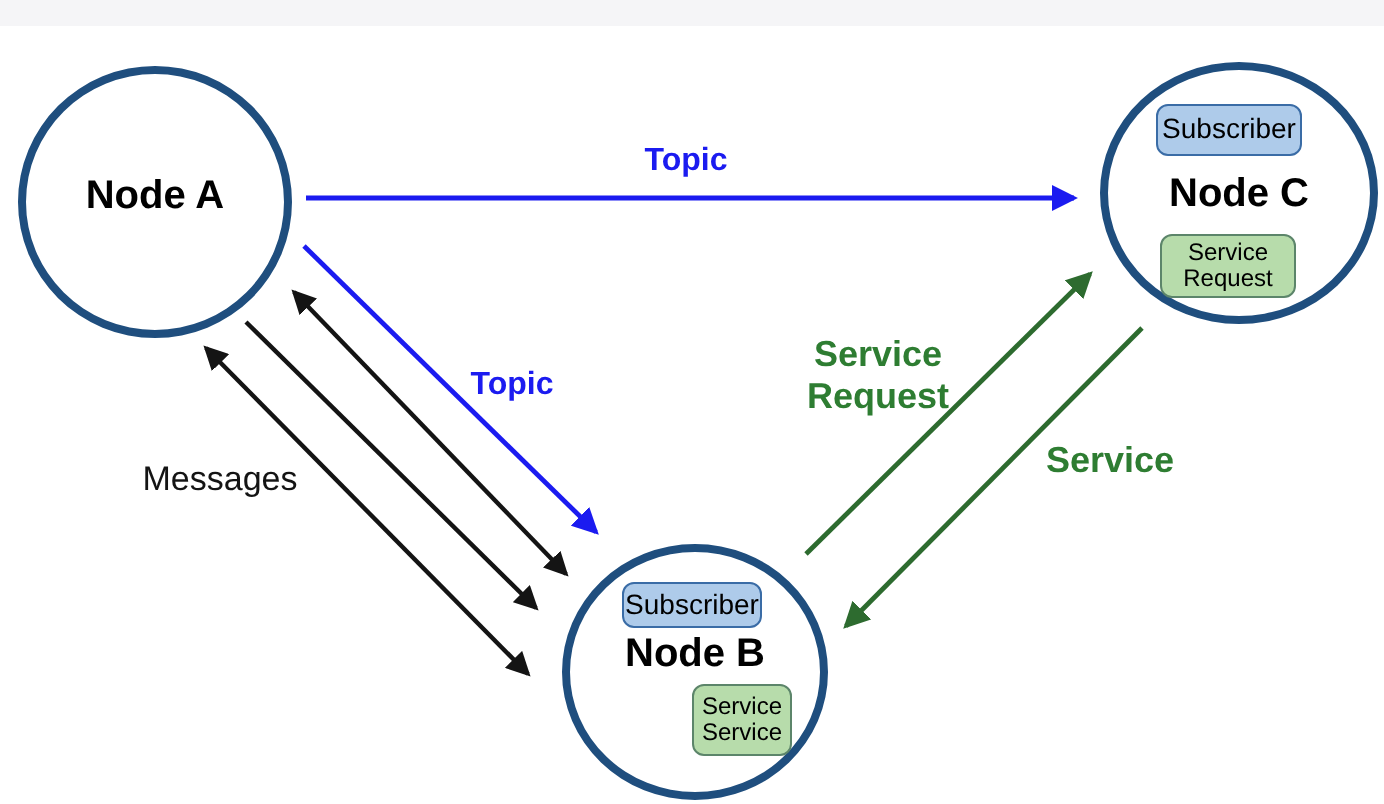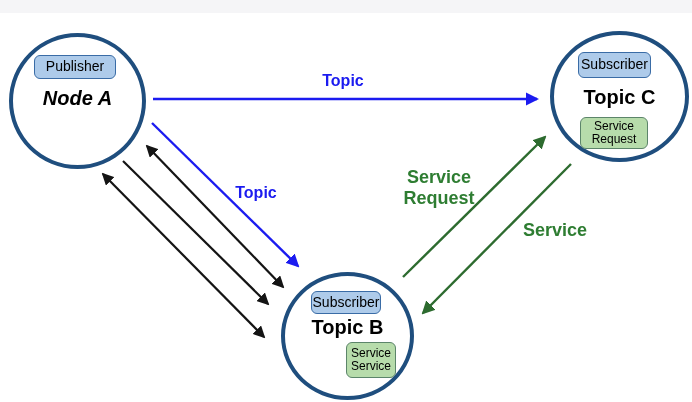--- a/index.html
+++ b/index.html
@@ -58,21 +58,21 @@
   .badge-service-server { left: 580px; top: 117px; width: 68px; height: 32px; }
   .badge-subscriber-b { left: 311px; top: 291px; width: 70px; height: 23px; }
   .badge-service-client { left: 346px; top: 342px; width: 50px; height: 36px; }
   .node-name {
     position: absolute;
     font-weight: bold;
     font-size: 20px;
     color: #000;
     text-align: center;
   }
-  .name-a { left: 9px;   top: 87px;  width: 137px; font-style: italic; }
+  .name-a { left: 9px;   top: 87px;  width: 137px; }
   .name-c { left: 550px; top: 86px;  width: 139px; }
   .name-b { left: 281px; top: 316px; width: 133px; }
   .edge-label {
     position: absolute;
     text-align: center;
     font-weight: bold;
   }
   .lbl-topic {
     color: var(--topic-blue, #1b1bf0);
     font-size: 16px;
@@ -123,47 +123,45 @@
     <line x1="123" y1="161" x2="268" y2="304" stroke-width="2.2" marker-end="url(#mk-black)" stroke="#141414"></line>
 
     <line x1="103" y1="174" x2="264" y2="337" stroke-width="2.2" marker-start="url(#mk-black)" marker-end="url(#mk-black)" stroke="#141414"></line>
 
     <line x1="403" y1="277" x2="545" y2="137" stroke-width="2.4" marker-end="url(#mk-green)" stroke="#2d6b2f"></line>
 
     <line x1="571" y1="164" x2="423" y2="313" stroke-width="2.4" marker-end="url(#mk-green)" stroke="#2d6b2f"></line>
   </svg>
 
   <div class="node-circle circle-a"></div>
-  <div class="badge badge-blue badge-publisher">
-    <span>Publisher</span>
-  </div>
   <div class="node-name name-a">Node A</div>
 
   <div class="node-circle circle-c"></div>
   <div class="badge badge-blue badge-subscriber-c">
     <span>Subscriber</span>
   </div>
-  <div class="node-name name-c">Topic C</div>
+  <div class="node-name name-c">Node C</div>
   <div class="badge badge-green badge-service-server two-line">
     <span>Service</span>
     <span>Request</span>
   </div>
 
   <div class="node-circle circle-b"></div>
   <div class="badge badge-blue badge-subscriber-b">
     <span>Subscriber</span>
   </div>
-  <div class="node-name name-b">Topic B</div>
+  <div class="node-name name-b">Node B</div>
   <div class="badge badge-green badge-service-client two-line">
     <span>Service</span>
     <span>Service</span>
   </div>
 
   <div class="edge-label lbl-topic lbl-topic-1">Topic</div>
   <div class="edge-label lbl-topic lbl-topic-2">Topic</div>
+  <div class="edge-label lbl-messages">Messages</div>
   <div class="edge-label lbl-green lbl-svc-request two-line">
     <span>Service</span>
     <span>Request</span>
   </div>
   <div class="edge-label lbl-green lbl-svc-response two-line">
     <span>Service</span>
   </div>
 
 </div>
 

